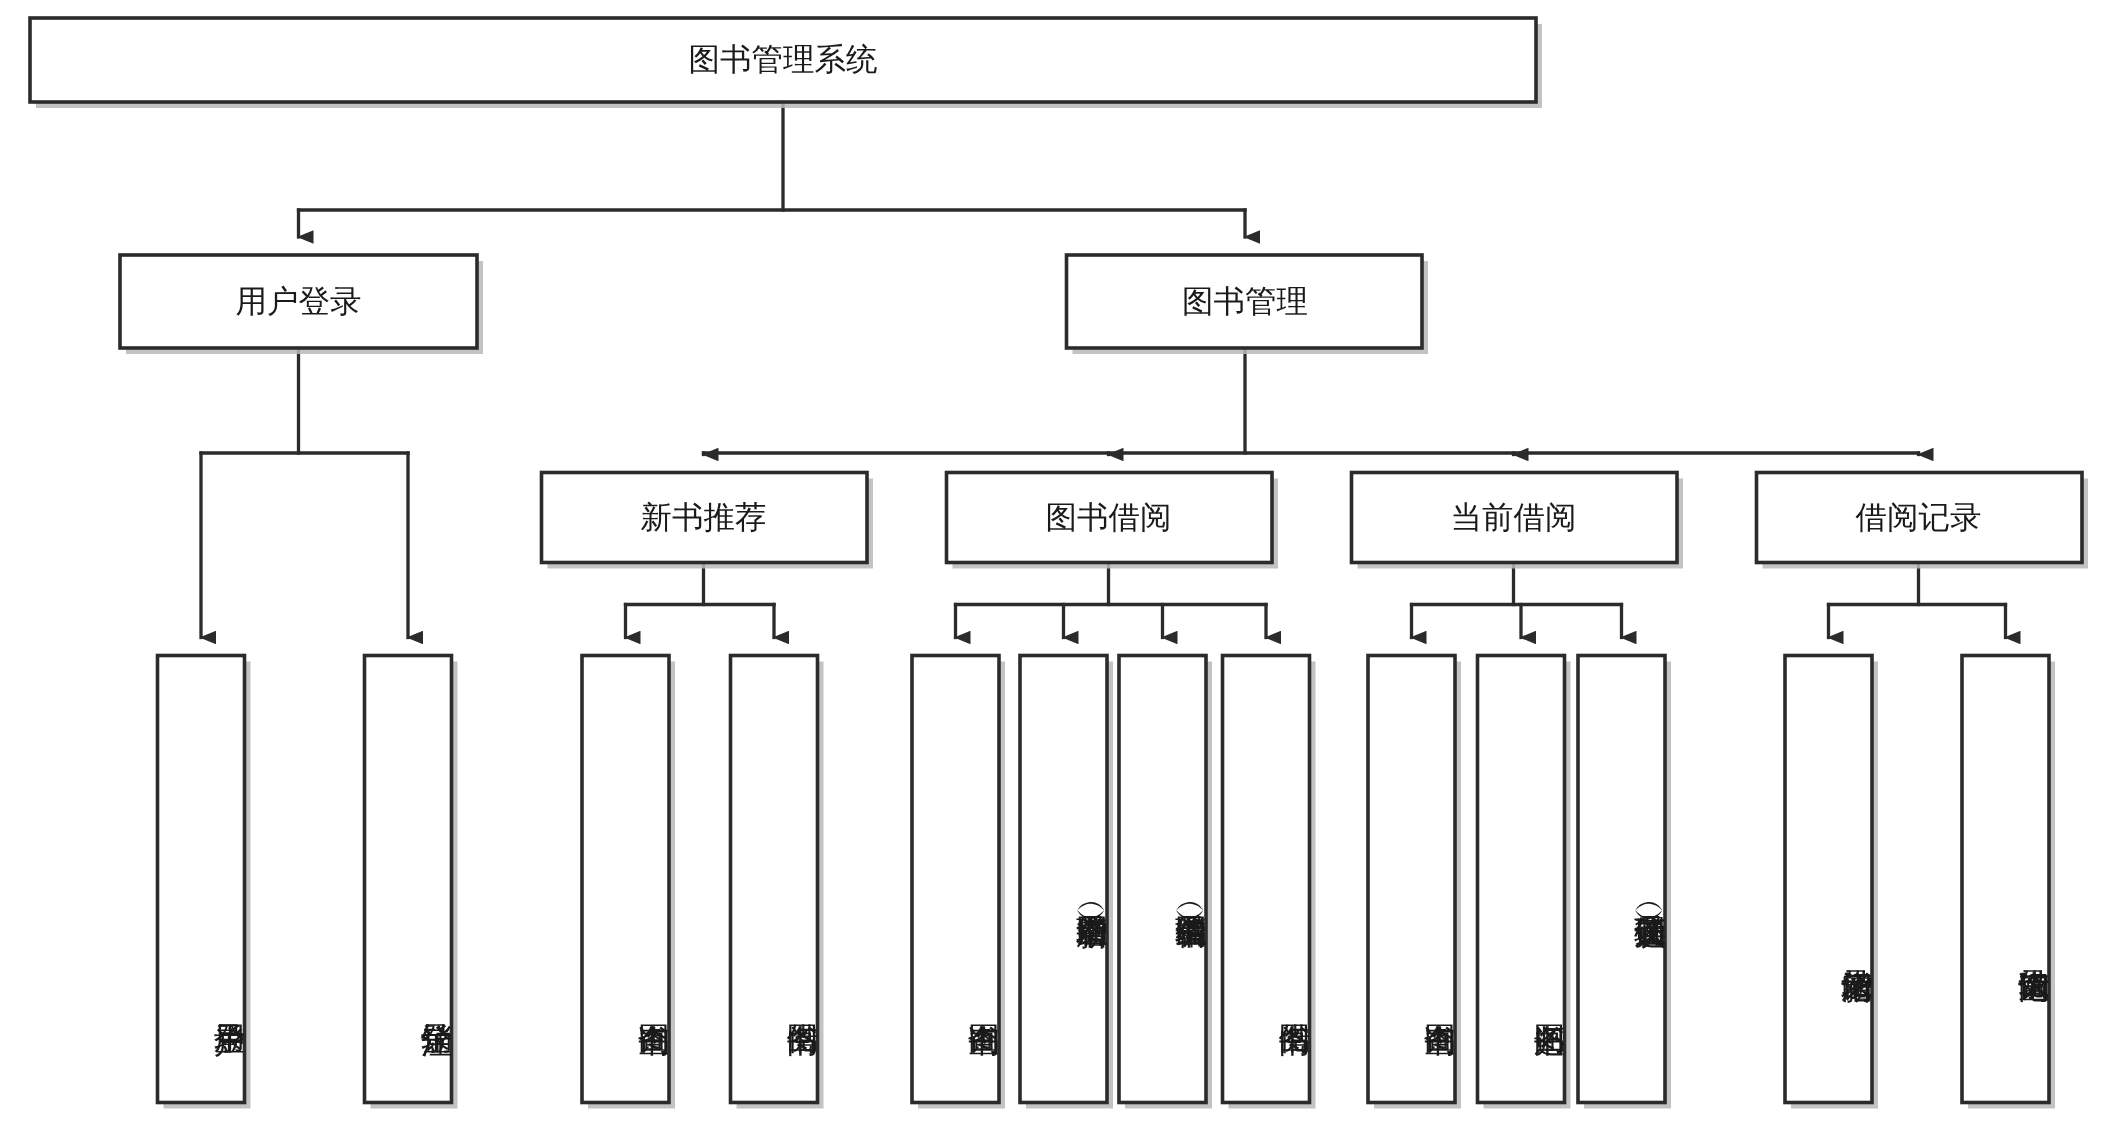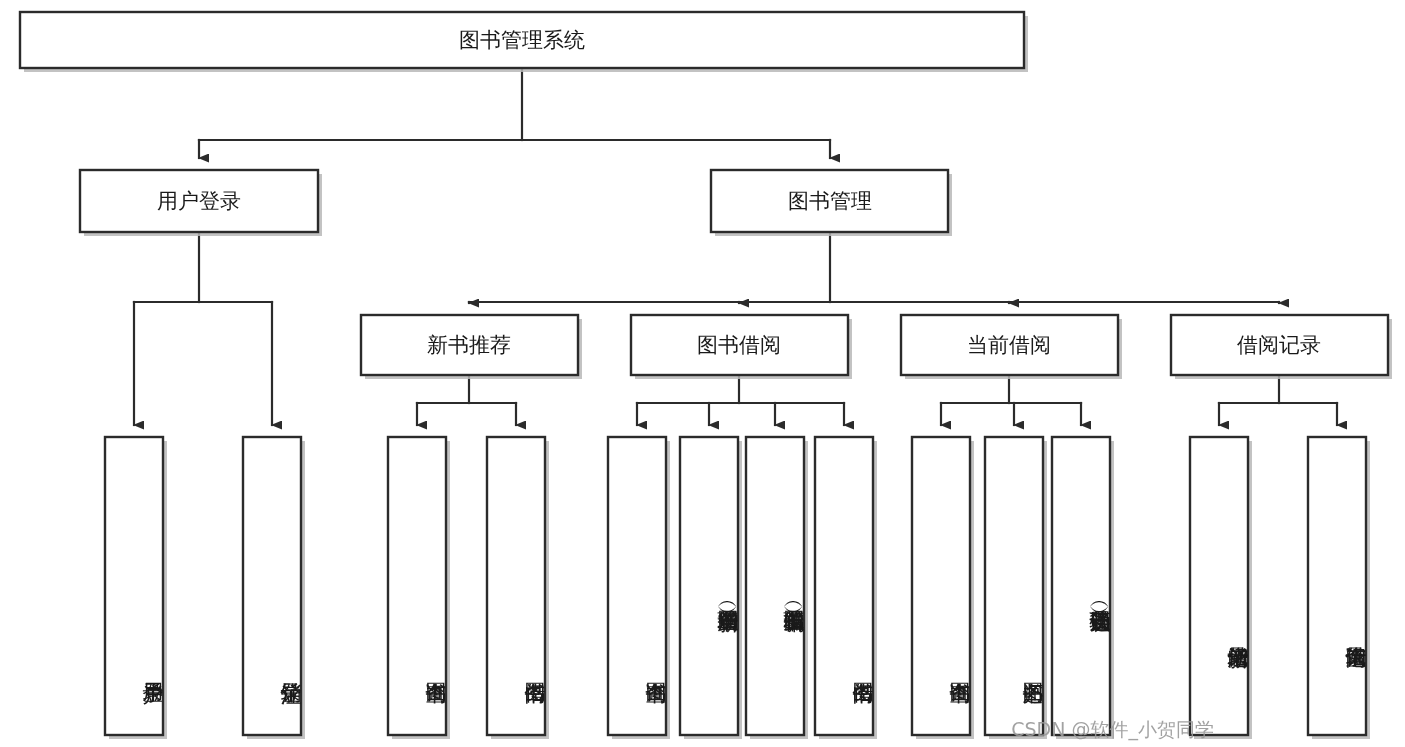--- a/index.html
+++ b/index.html
@@ -247,14 +247,13 @@
   <div class="vlabel" style="left:608px; top:437px; width:58px; height:298px; padding-top:80px;">查询图书</div>
   <div class="vlabel" style="left:680px; top:437px; width:58px; height:298px; padding-top:8px;">新增图书（管理员）</div>
   <div class="vlabel" style="left:746px; top:437px; width:58px; height:298px; padding-top:8px;">编辑图书（管理员）</div>
   <div class="vlabel" style="left:815px; top:437px; width:58px; height:298px; padding-top:80px;">借阅图书</div>
   <div class="vlabel" style="left:912px; top:437px; width:58px; height:298px; padding-top:80px;">查询图书</div>
   <div class="vlabel" style="left:985px; top:437px; width:58px; height:298px; padding-top:80px;">归还图书</div>
   <div class="vlabel" style="left:1052px; top:437px; width:58px; height:298px; padding-top:8px;">确认归还（管理员）</div>
   <div class="vlabel" style="left:1190px; top:437px; width:58px; height:298px; padding-top:44px;">新增借阅记录</div>
   <div class="vlabel" style="left:1308px; top:437px; width:58px; height:298px; padding-top:44px;">查询借阅记录</div>
 
-  <div class="watermark">CSDN @软件_小贺同学</div>
 </div>
 
 </body></html>

